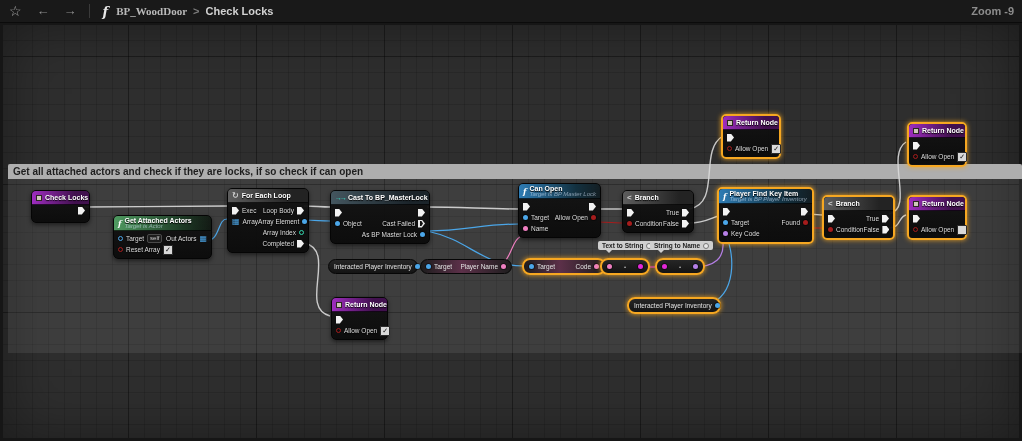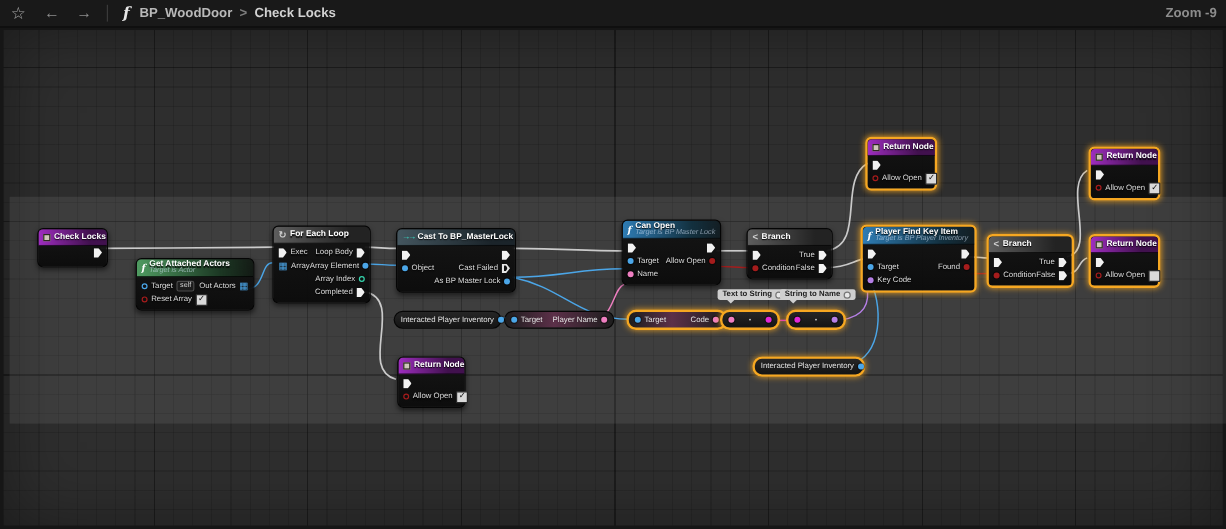--- a/index.html
+++ b/index.html
@@ -5,21 +5,21 @@
   html,body{margin:0;padding:0;background:#111;}
   body{width:1022px;height:441px;position:relative;overflow:hidden;
        font-family:"Liberation Sans","DejaVu Sans",sans-serif;-webkit-font-smoothing:antialiased;}
   
   .topbar{position:absolute;left:0;top:0;width:1022px;height:22px;background:#191919;
           border-bottom:1px solid #0b0b0b;display:flex;align-items:center;z-index:10;}
   .tb-ico{color:#8f8f8f;font-size:13px;padding:0 7px;line-height:22px;}
   .tb-star{font-size:14px;color:#a8a8a8;padding:0 8px 0 9px;}
   .tb-sep{width:1px;height:14px;background:#3a3a3a;margin:0 5px;}
   .tb-fx{font-family:"DejaVu Serif",serif;font-style:italic;font-weight:bold;color:#e8e8e8;font-size:13px;padding:0 8px;}
-  .tb-crumb{color:#b9b9b9;font-weight:bold;font-size:11px;}
+  .tb-crumb{color:#b9b9b9;font-weight:bold;font-size:11px;font-family:Liberation Serif, serif;}
   .tb-gt{color:#7d7d7d;font-weight:bold;font-size:11px;padding:0 6px;}
   .tb-cur{color:#d2d2d2;font-weight:bold;font-size:11px;}
   .tb-zoom{margin-left:auto;color:#8d8d8d;font-weight:bold;font-size:11px;padding-right:8px;}
   
   .graph{position:absolute;left:0;top:22px;width:1022px;height:419px;background-color:#2e2e2e;
     background-image:
       repeating-linear-gradient(0deg, rgba(0,0,0,.30) 0 1px, transparent 1px 128px),
       repeating-linear-gradient(90deg, rgba(0,0,0,.30) 0 1px, transparent 1px 128px),
       repeating-linear-gradient(0deg, rgba(0,0,0,.13) 0 1px, transparent 1px 16px),
       repeating-linear-gradient(90deg, rgba(0,0,0,.13) 0 1px, transparent 1px 16px);
@@ -90,20 +90,21 @@
   <span class="tb-fx">f</span>
   <span class="tb-crumb">BP_WoodDoor</span>
   <span class="tb-gt">&gt;</span>
   <span class="tb-cur">Check Locks</span>
   <span class="tb-zoom">Zoom -9</span>
 </div>
 
 <div class="graph">
 
   <div class="comment-body"></div>
+  <div class="comment-title">Get all attached actors and check if they are locks, if so check if can open</div>
 
   <svg class="wires" width="1022" height="419" viewBox="0 22 1022 419">
 
     <g stroke="#dadada" stroke-width="1.4" fill="none" opacity=".9">
       <path d="M84,207 C130,207 190,206 228,206"></path>
       <path d="M304,206 C315,206 320,207 331,207"></path>
       <path d="M304,243 C338,250 298,308 330,316"></path>
       <path d="M427,207 C460,207 488,209 519,209"></path>
       <path d="M597,209 C607,209 613,209 623,209"></path>
       <path d="M689,209 C722,204 698,150 723,136"></path>

